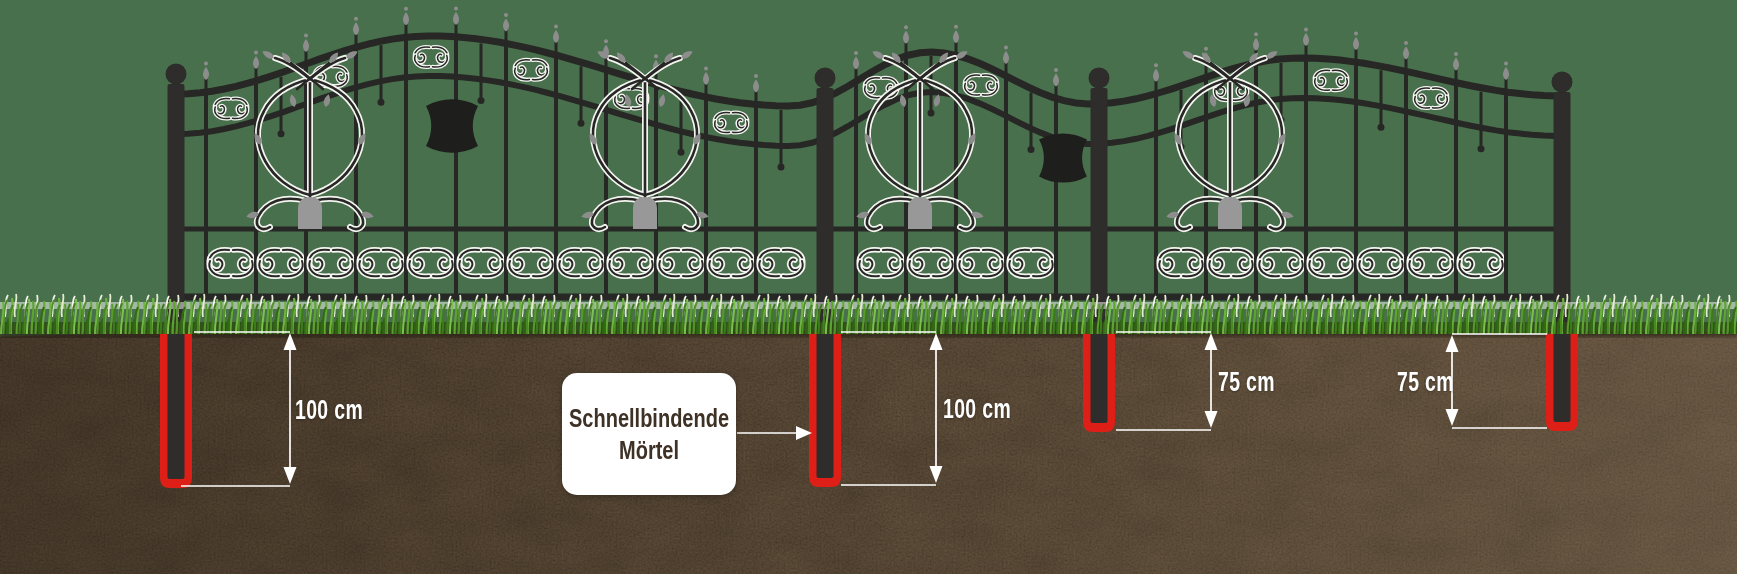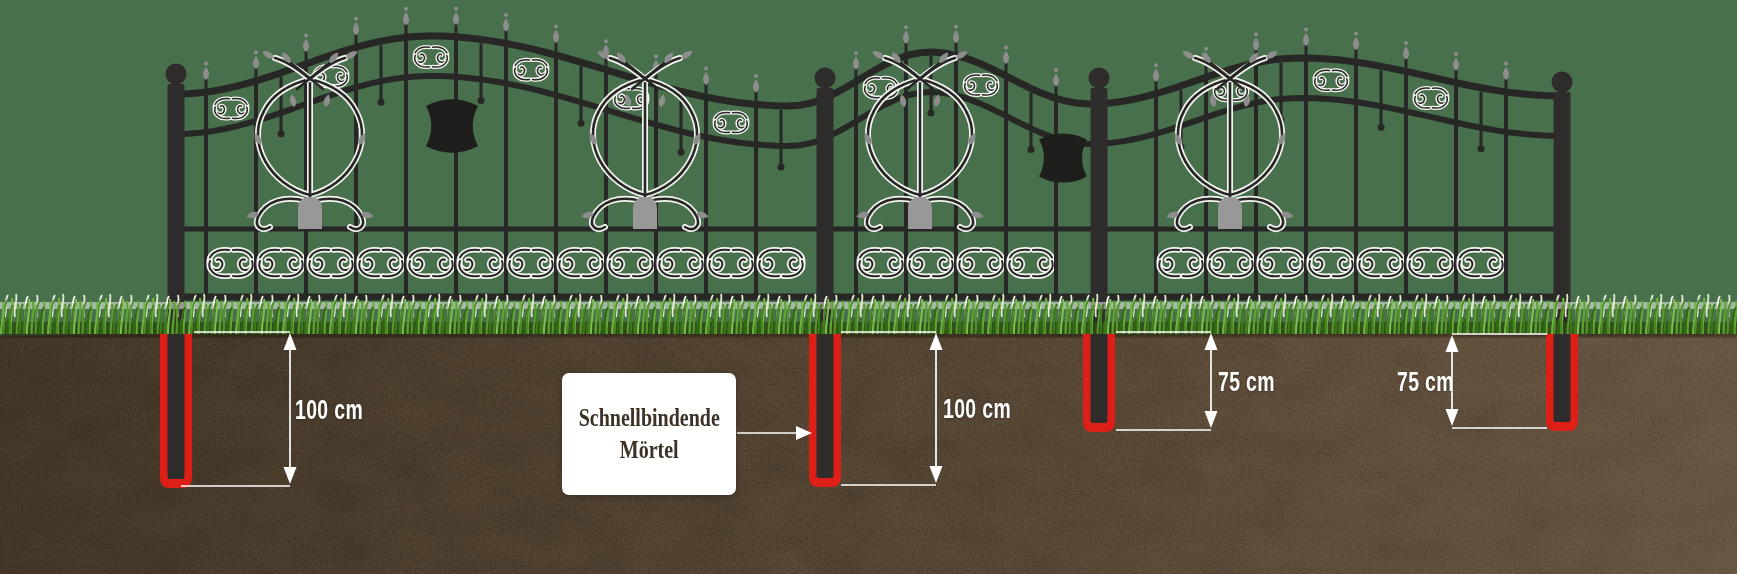--- a/index.html
+++ b/index.html
@@ -19,22 +19,22 @@
   .leafG{fill:var(--finial-gray);}
   .dimline{stroke:var(--dimension-white);stroke-width:1.7;}
   .dimhead{fill:var(--dimension-white);}
   .dim-label{
     position:absolute;color:var(--dimension-white);font-weight:bold;font-size:27px;
     white-space:nowrap;transform:scaleX(.72);transform-origin:left center;
     text-shadow:0 1px 3px rgba(0,0,0,.35);letter-spacing:.5px;
   }
   .callout{
     position:absolute;left:562px;top:373px;width:174px;height:122px;
-    background:var(--callout-bg);border-radius:7px;display:flex;flex-direction:column;
-    align-items:center;justify-content:center;box-shadow:0 2px 6px rgba(0,0,0,.25);font-family:Liberation Serif, serif;
+    background:var(--callout-bg);border-radius:15px;display:flex;flex-direction:column;
+    align-items:center;justify-content:center;box-shadow:0 2px 6px rgba(0,0,0,.25);
   }
   .callout-text{
     color:var(--callout-text);font-weight:bold;font-size:25px;line-height:1.3;
     text-align:center;transform:scaleX(.8);white-space:nowrap;
   }
 </style>
 </head>
 <body>
 
 <div class="scene">

